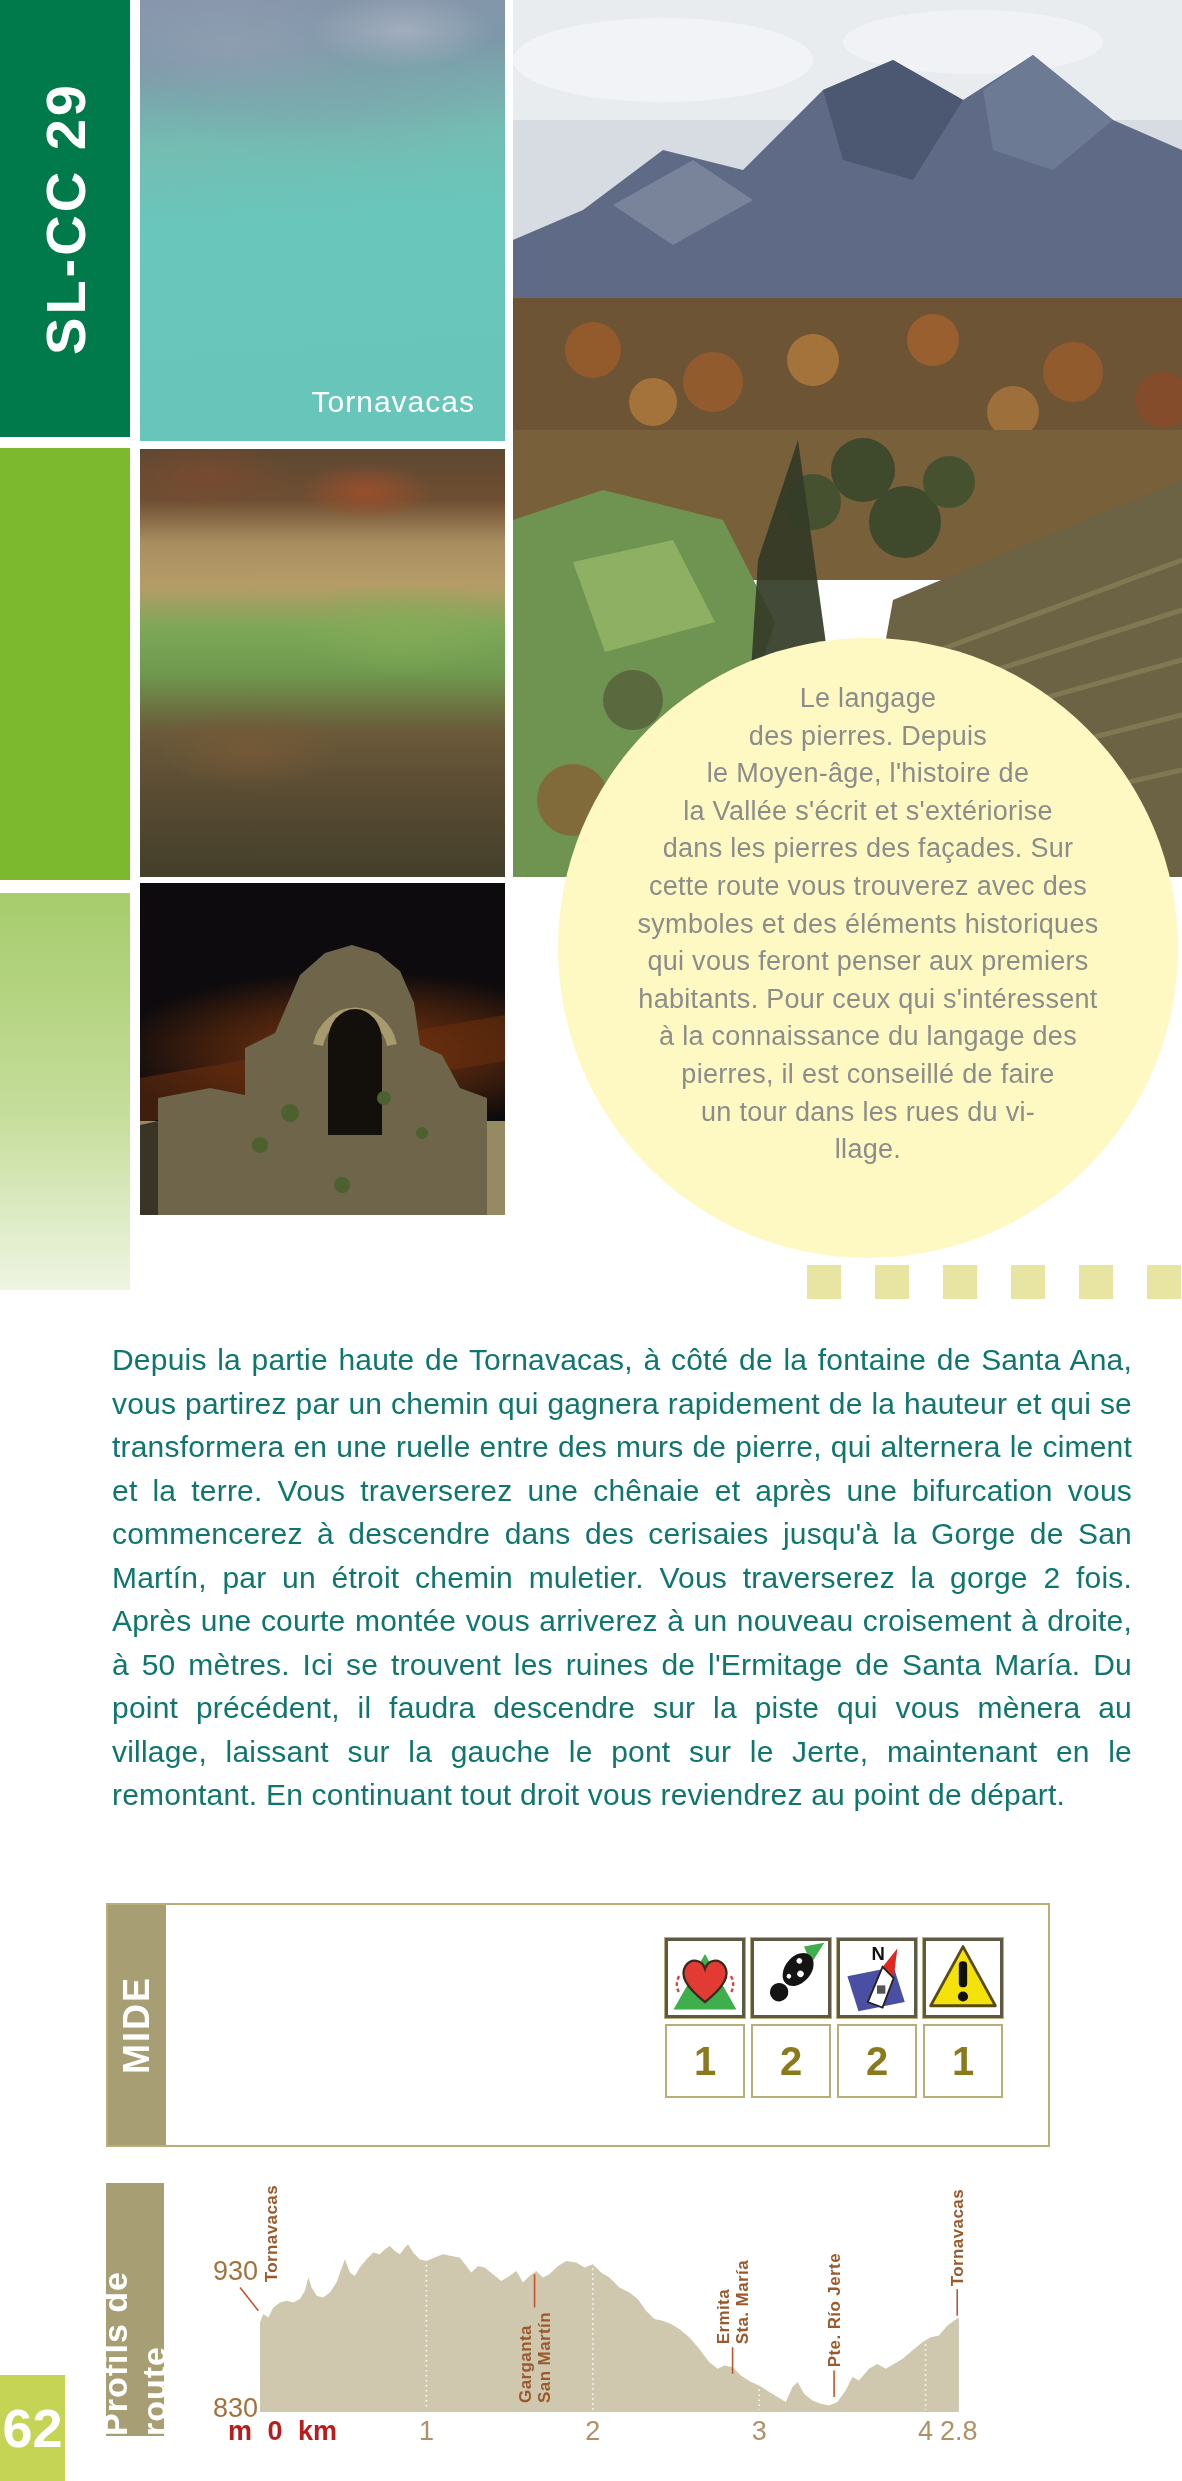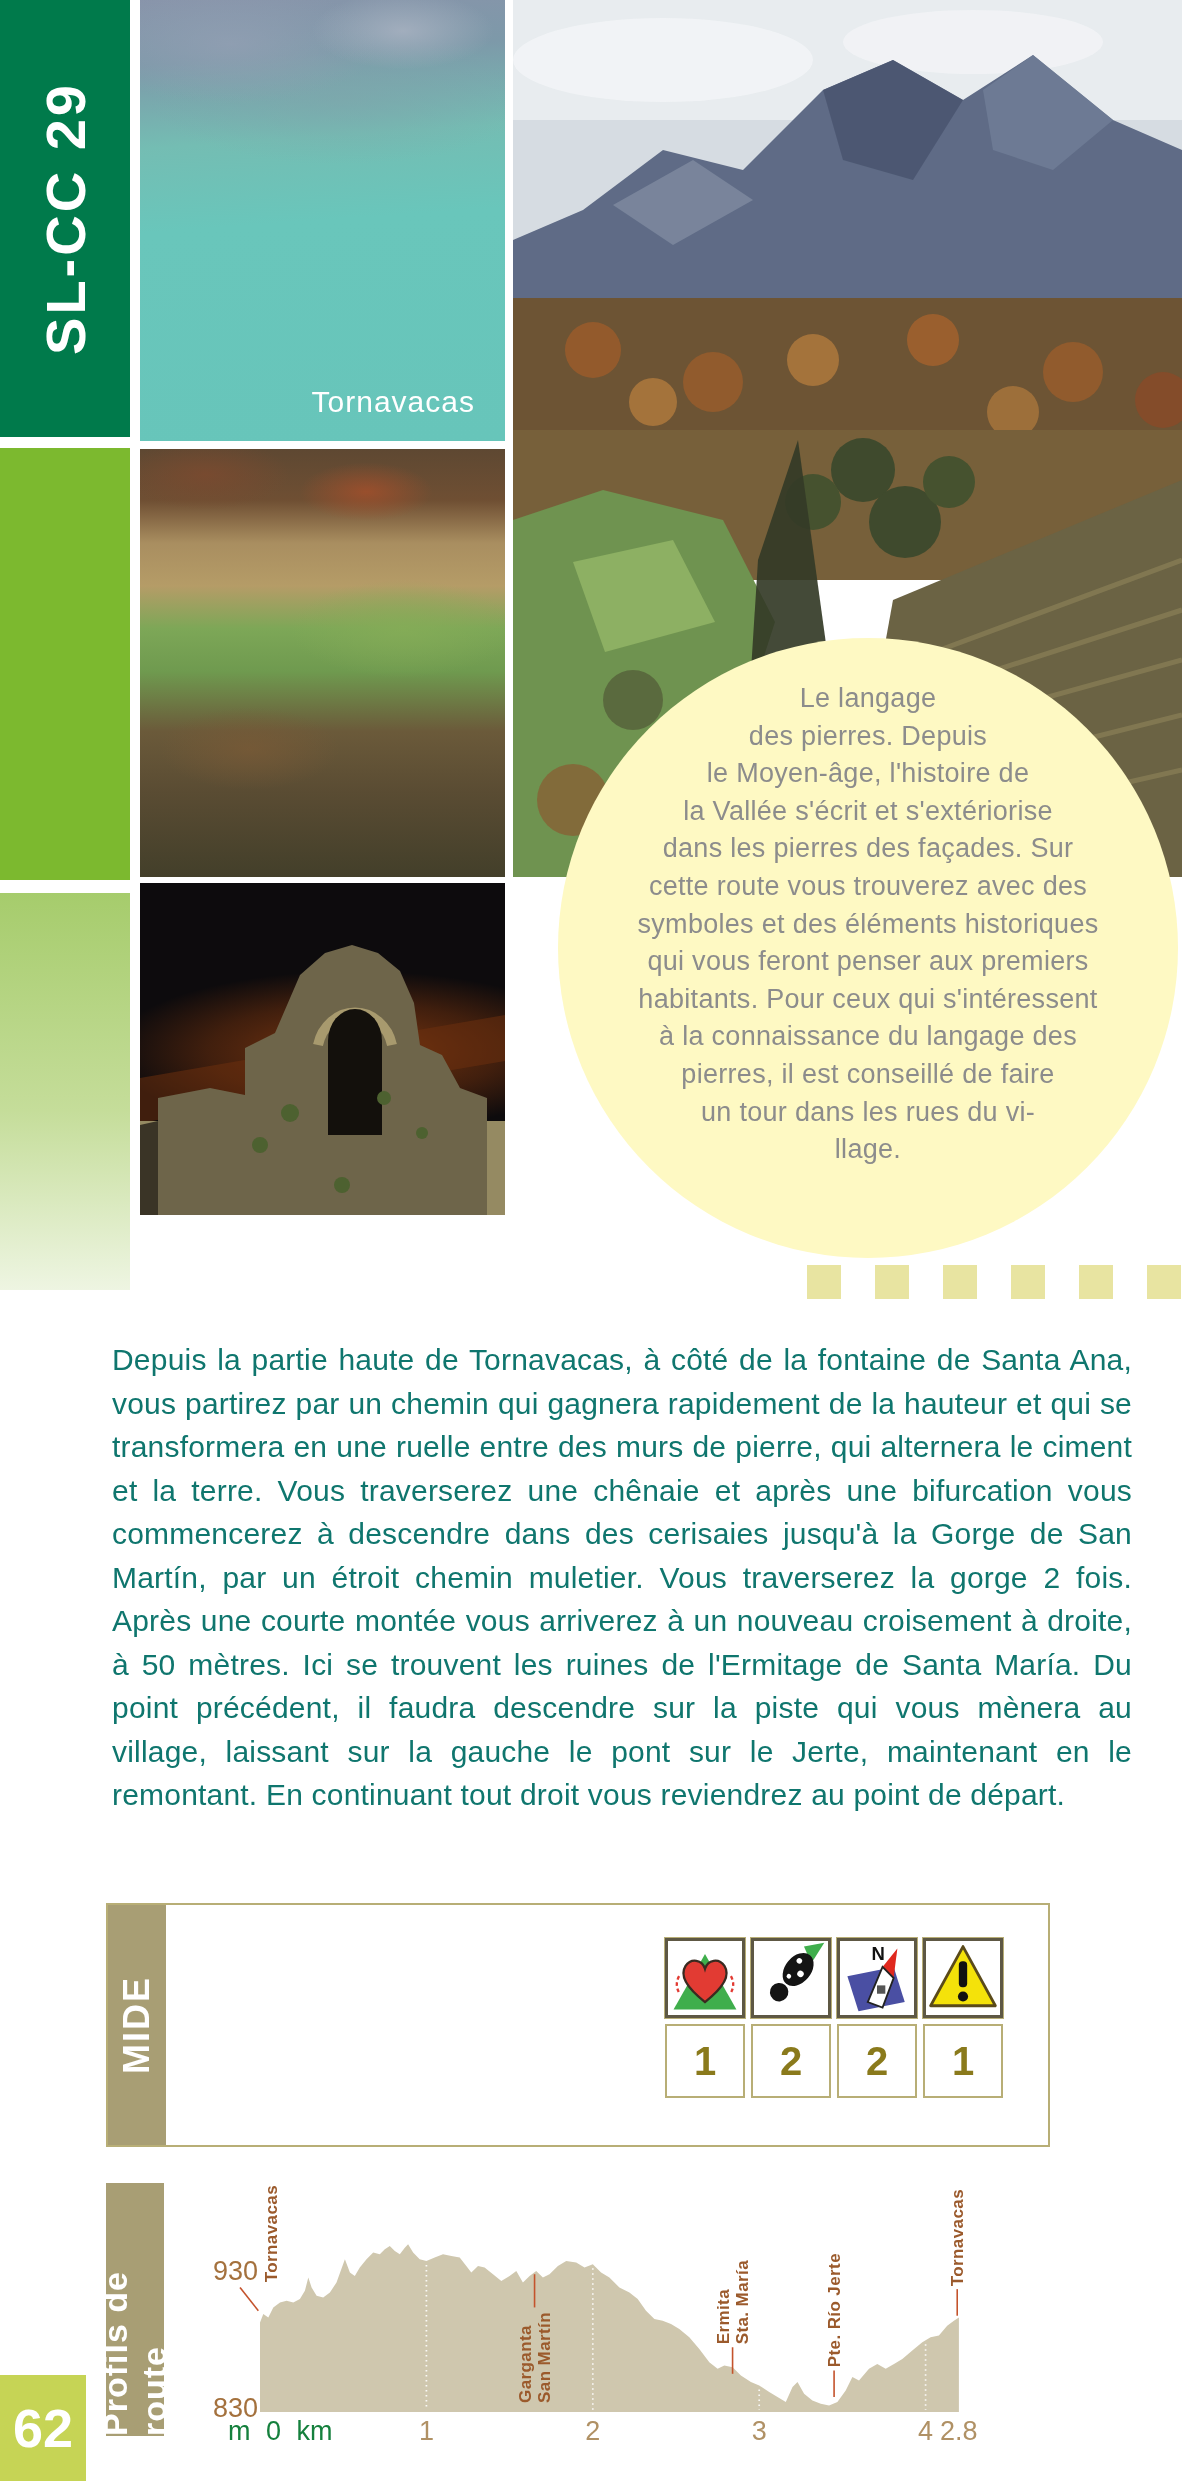--- a/index.html
+++ b/index.html
@@ -57,26 +57,26 @@
   .nums-row{left:665px;top:2024px;display:flex;gap:6px;}
   .num-box{width:80px;height:74px;border:2px solid #b8ae76;box-sizing:border-box;display:flex;align-items:center;justify-content:center;
     color:#8a7a1c;font-weight:bold;font-size:40px;}
 
   
   .prof-tab{left:106px;top:2183px;width:58px;height:253px;background:#a89e74;display:flex;align-items:center;justify-content:center;}
   .prof-tab .vtext{color:#fff;font-weight:bold;font-size:34px;letter-spacing:1px;}
   .chart{left:180px;top:2200px;width:820px;height:245px;}
   .chart svg{position:absolute;left:0;top:0;}
   .ylab{position:absolute;left:0;width:78px;text-align:right;font-size:27px;color:#a4713d;}
-  .origin{position:absolute;left:48px;top:216px;font-size:27px;color:#15803d;word-spacing:8px;}
+  .origin{position:absolute;left:48px;top:216px;font-size:27px;color:#b91c1c;word-spacing:8px;font-weight:bold;}
   .xtick{position:absolute;top:216px;font-size:27px;color:#b09165;transform:translateX(-50%);}
   .wp{position:absolute;writing-mode:vertical-rl;transform:rotate(180deg);font-size:17px;font-weight:bold;
       color:#9b5a2c;line-height:19px;white-space:pre;letter-spacing:.4px;}
 
-  .pagenum{left:0;top:2375px;width:86px;height:106px;background:#c6d455;display:flex;align-items:center;justify-content:center;
+  .pagenum{left:0;top:2375px;width:65px;height:106px;background:#c6d455;display:flex;align-items:center;justify-content:center;
     color:#fff;font-weight:bold;font-size:54px;}
 </style>
 </head>
 <body>
 
 <div class="page">
 
   <div class="abs sb1">
     <span class="vtext">SL-CC 29</span>
   </div>

